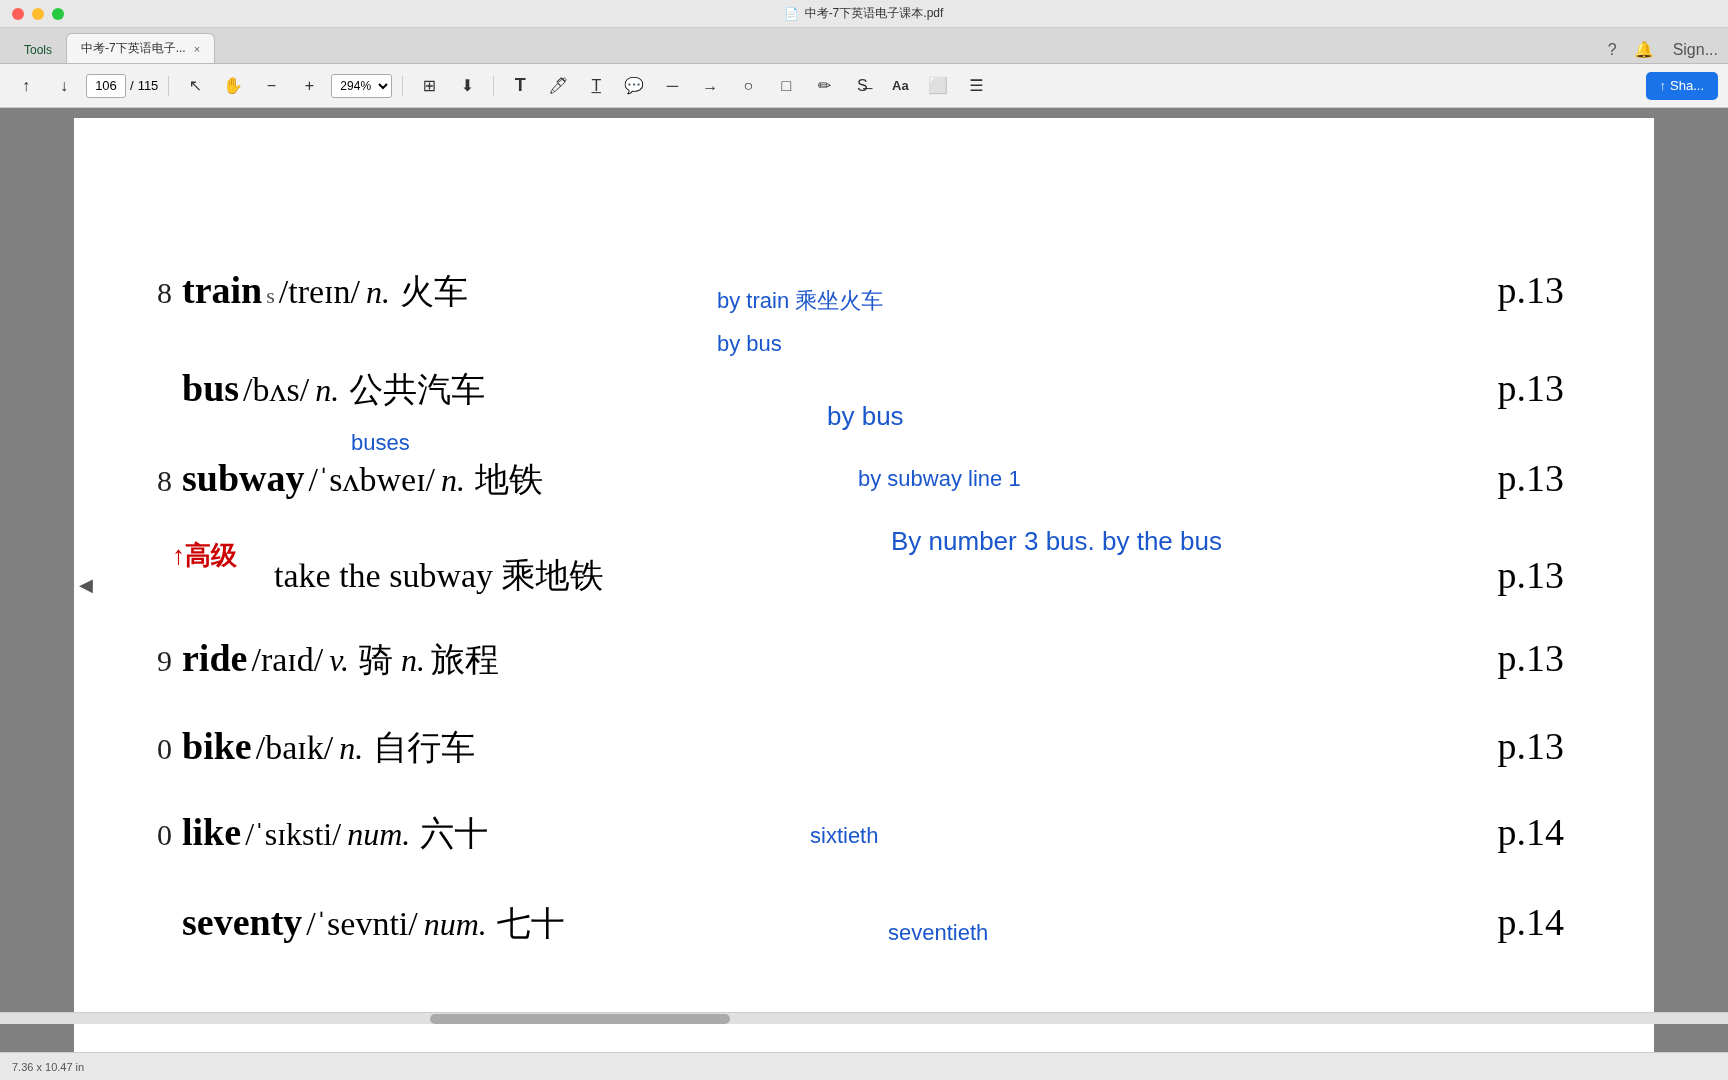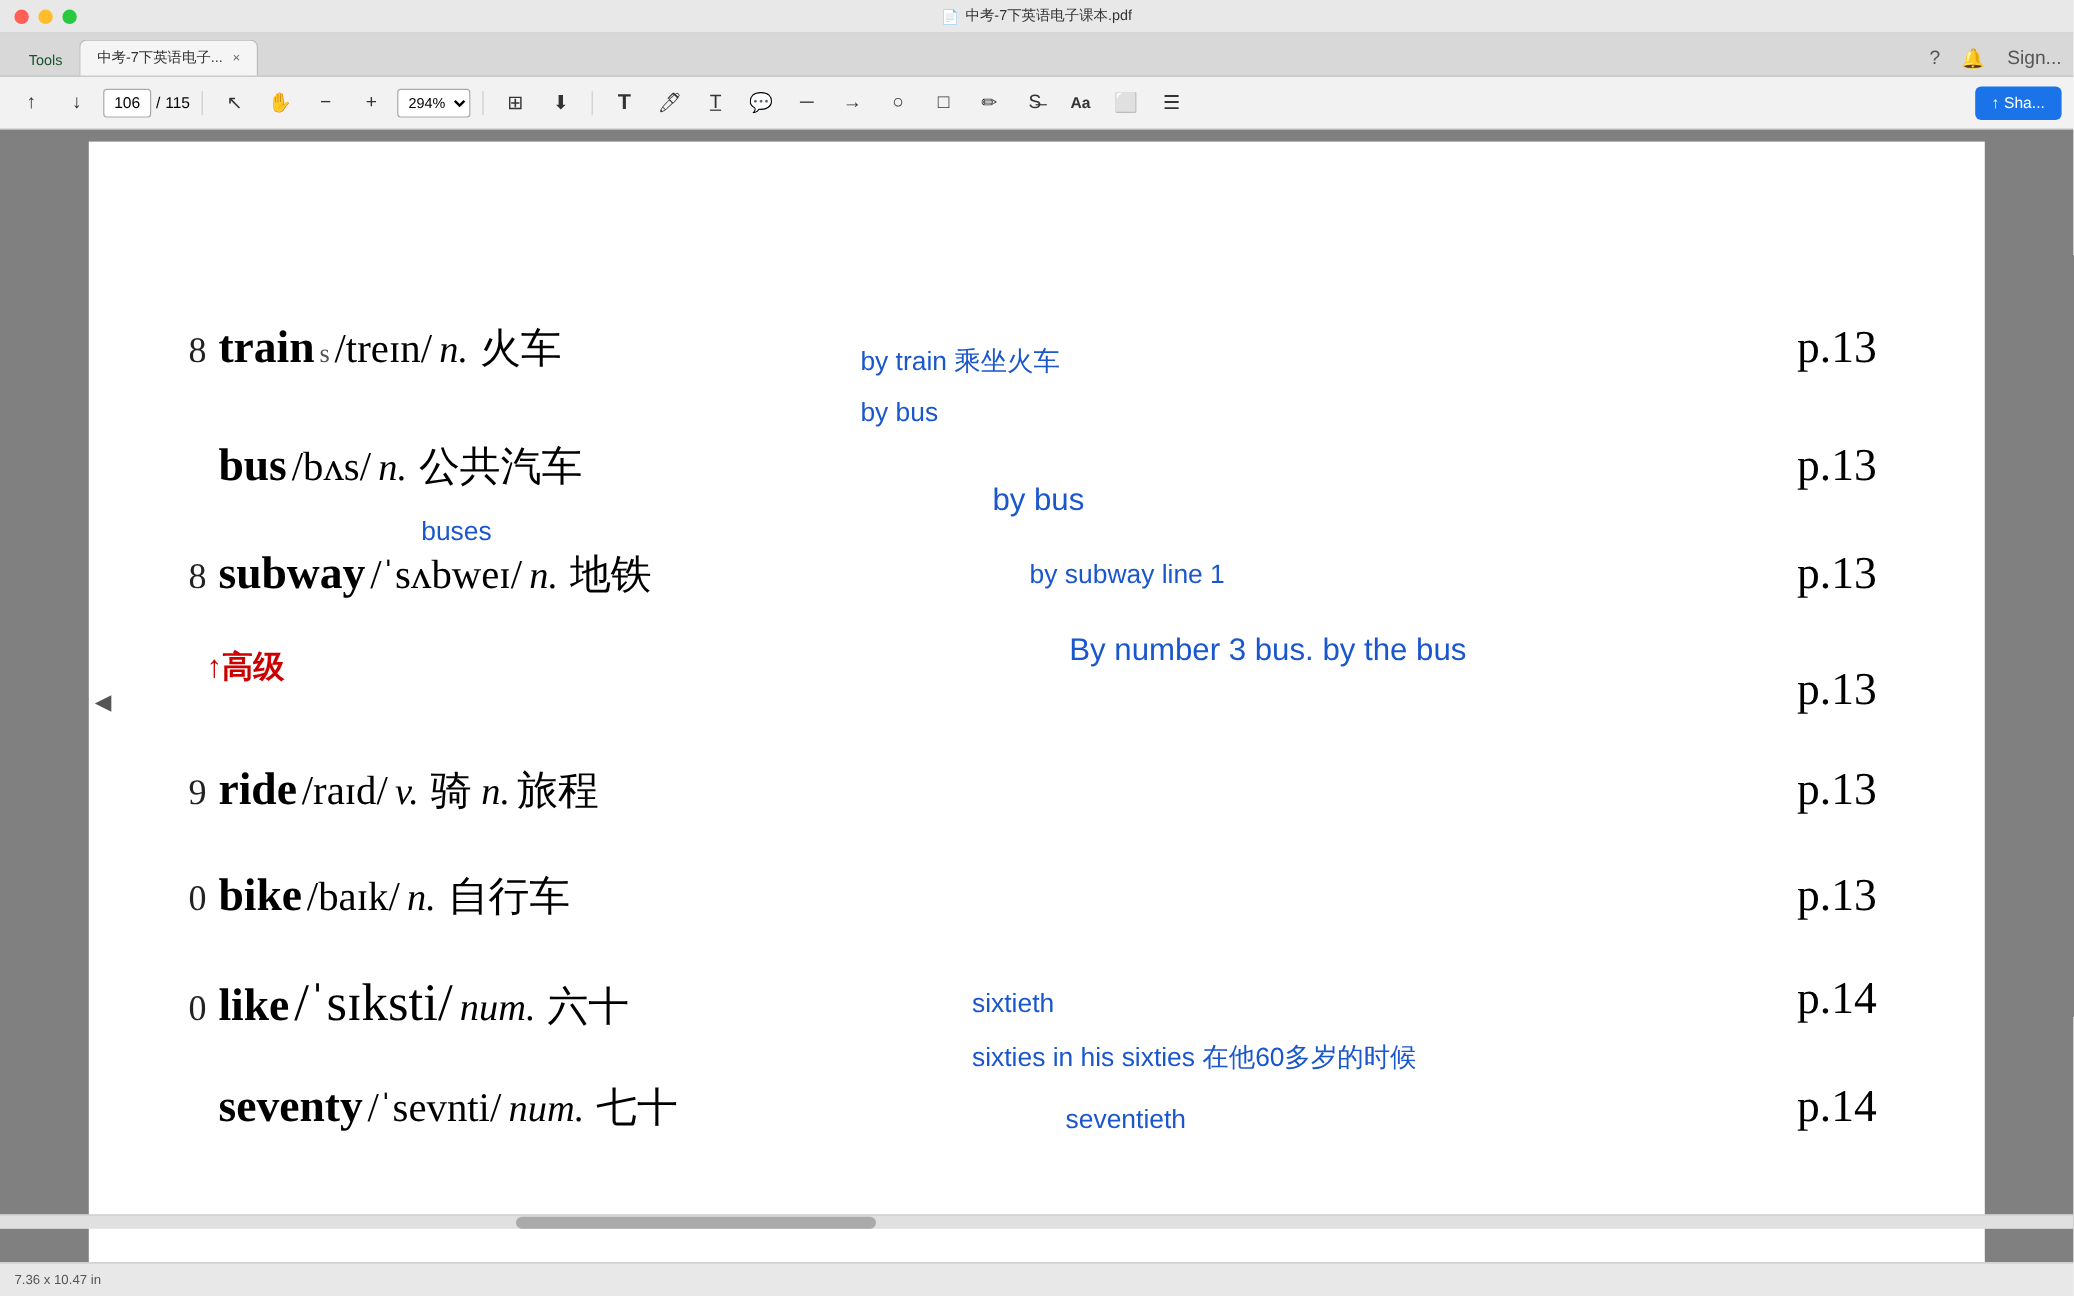--- a/index.html
+++ b/index.html
@@ -344,20 +344,21 @@
       <div style="position:absolute; top:318px; left:0; display:flex; align-items:baseline; width:100%;">
         <span style="font-size:30px; color:#222; width:38px; text-align:right; margin-right:10px; font-family:serif;">8</span>
         <span style="font-size:38px; font-weight:bold; font-family:serif;">subway</span>
         <span style="font-size:34px; font-family:serif; margin-left:4px;">/ˈsʌbweɪ/</span>
         <span style="font-size:32px; font-style:italic; font-family:serif; margin-left:6px;">n.</span>
         <span style="font-size:34px; font-family:serif; margin-left:10px;">地铁</span>
         <span style="position:absolute; right:30px; font-size:38px; font-family:serif;">p.13</span>
       </div>
 
       <div style="position:absolute; top:415px; left:140px; display:flex; align-items:baseline; width:calc(100% - 140px);">
+        <span style="font-size:34px; font-family:serif;">take the subway 乘地铁</span>
         <span style="position:absolute; right:30px; font-size:38px; font-family:serif;">p.13</span>
       </div>
 
       <div style="position:absolute; top:498px; left:0; display:flex; align-items:baseline; width:100%;">
         <span style="font-size:30px; color:#222; width:38px; text-align:right; margin-right:10px; font-family:serif;">9</span>
         <span style="font-size:38px; font-weight:bold; font-family:serif;">ride</span>
         <span style="font-size:34px; font-family:serif; margin-left:4px;">/raɪd/</span>
         <span style="font-size:32px; font-style:italic; font-family:serif; margin-left:6px;">v.</span>
         <span style="font-size:34px; font-family:serif; margin-left:10px;">骑</span>
         <span style="font-size:32px; font-style:italic; font-family:serif; margin-left:8px;">n.</span>
@@ -370,21 +371,21 @@
         <span style="font-size:38px; font-weight:bold; font-family:serif;">bike</span>
         <span style="font-size:34px; font-family:serif; margin-left:4px;">/baɪk/</span>
         <span style="font-size:32px; font-style:italic; font-family:serif; margin-left:6px;">n.</span>
         <span style="font-size:34px; font-family:serif; margin-left:10px;">自行车</span>
         <span style="position:absolute; right:30px; font-size:38px; font-family:serif;">p.13</span>
       </div>
 
       <div style="position:absolute; top:672px; left:0; display:flex; align-items:baseline; width:100%;">
         <span style="font-size:30px; color:#222; width:38px; text-align:right; margin-right:10px; font-family:serif;">0</span>
         <span style="font-size:38px; font-weight:bold; font-family:serif;">like</span>
-        <span style="font-size:44px; font-family:serif; margin-left:4px;">/ˈsɪksti/</span>
+        <span style="font-size:32px; font-family:serif; margin-left:4px;">/ˈsɪksti/</span>
         <span style="font-size:32px; font-style:italic; font-family:serif; margin-left:6px;">num.</span>
         <span style="font-size:34px; font-family:serif; margin-left:10px;">六十</span>
         <span style="position:absolute; right:30px; font-size:38px; font-family:serif;">p.14</span>
       </div>
 
       <div style="position:absolute; top:762px; left:0; display:flex; align-items:baseline; width:100%;">
         <span style="font-size:30px; color:#222; width:38px; text-align:right; margin-right:10px; font-family:serif;"></span>
         <span style="font-size:38px; font-weight:bold; font-family:serif;">seventy</span>
         <span style="font-size:34px; font-family:serif; margin-left:4px;">/ˈsevnti/</span>
         <span style="font-size:32px; font-style:italic; font-family:serif; margin-left:6px;">num.</span>
@@ -392,21 +393,20 @@
         <span style="position:absolute; right:30px; font-size:38px; font-family:serif;">p.14</span>
       </div>
 
       <div class="annotation" style="top:148px; left:583px;">by train 乘坐火车</div>
       <div class="annotation" style="top:193px; left:583px;">by bus</div>
       <div class="annotation" style="top:263px; left:693px; font-size:26px;">by bus</div>
       <div class="annotation" style="top:292px; left:217px;">buses</div>
       <div class="annotation" style="top:328px; left:724px;">by subway line 1</div>
       <div class="annotation" style="top:388px; left:757px; font-size:26px;">By number 3 bus. by the bus</div>
       <div class="annotation" style="top:685px; left:676px;">sixtieth</div>
-      <div class="annotation" style="top:728px; left:676px;">sixties in his sixties 在他60多岁的时候</div>
       <div class="annotation" style="top:782px; left:754px;">seventieth</div>
 
       <div style="position:absolute; top:400px; left:38px; font-size:26px; font-weight:bold; color:#cc0000;">↑高级</div>
 
     </div>
   </div>
 
   <div id="scrollbar">
     <div class="scrollbar-thumb"></div>
   </div>

